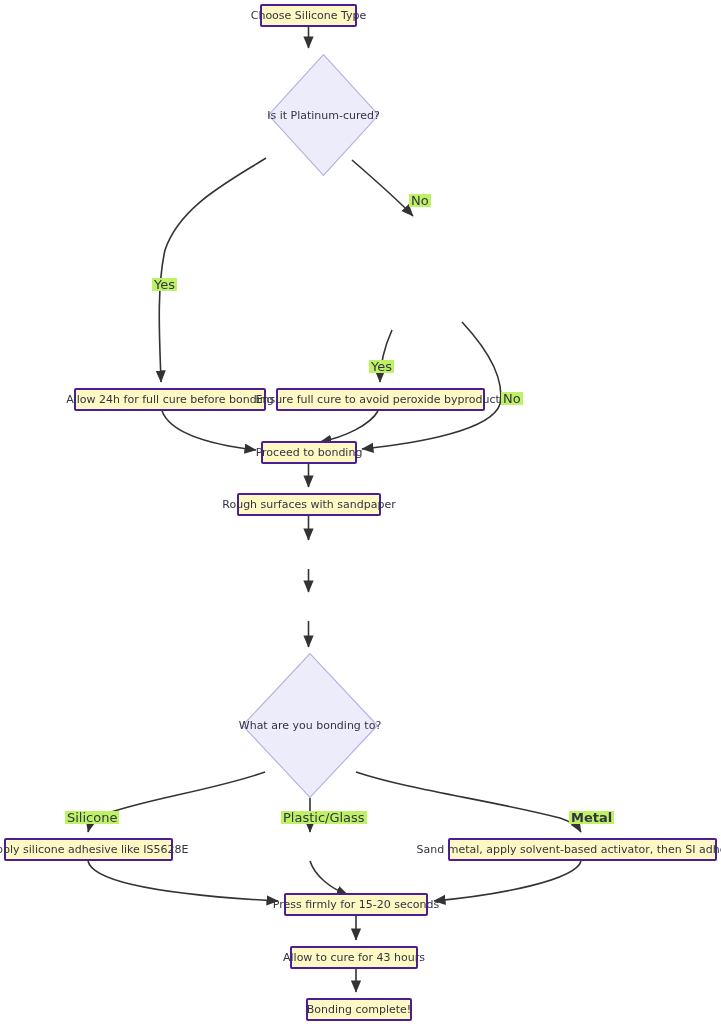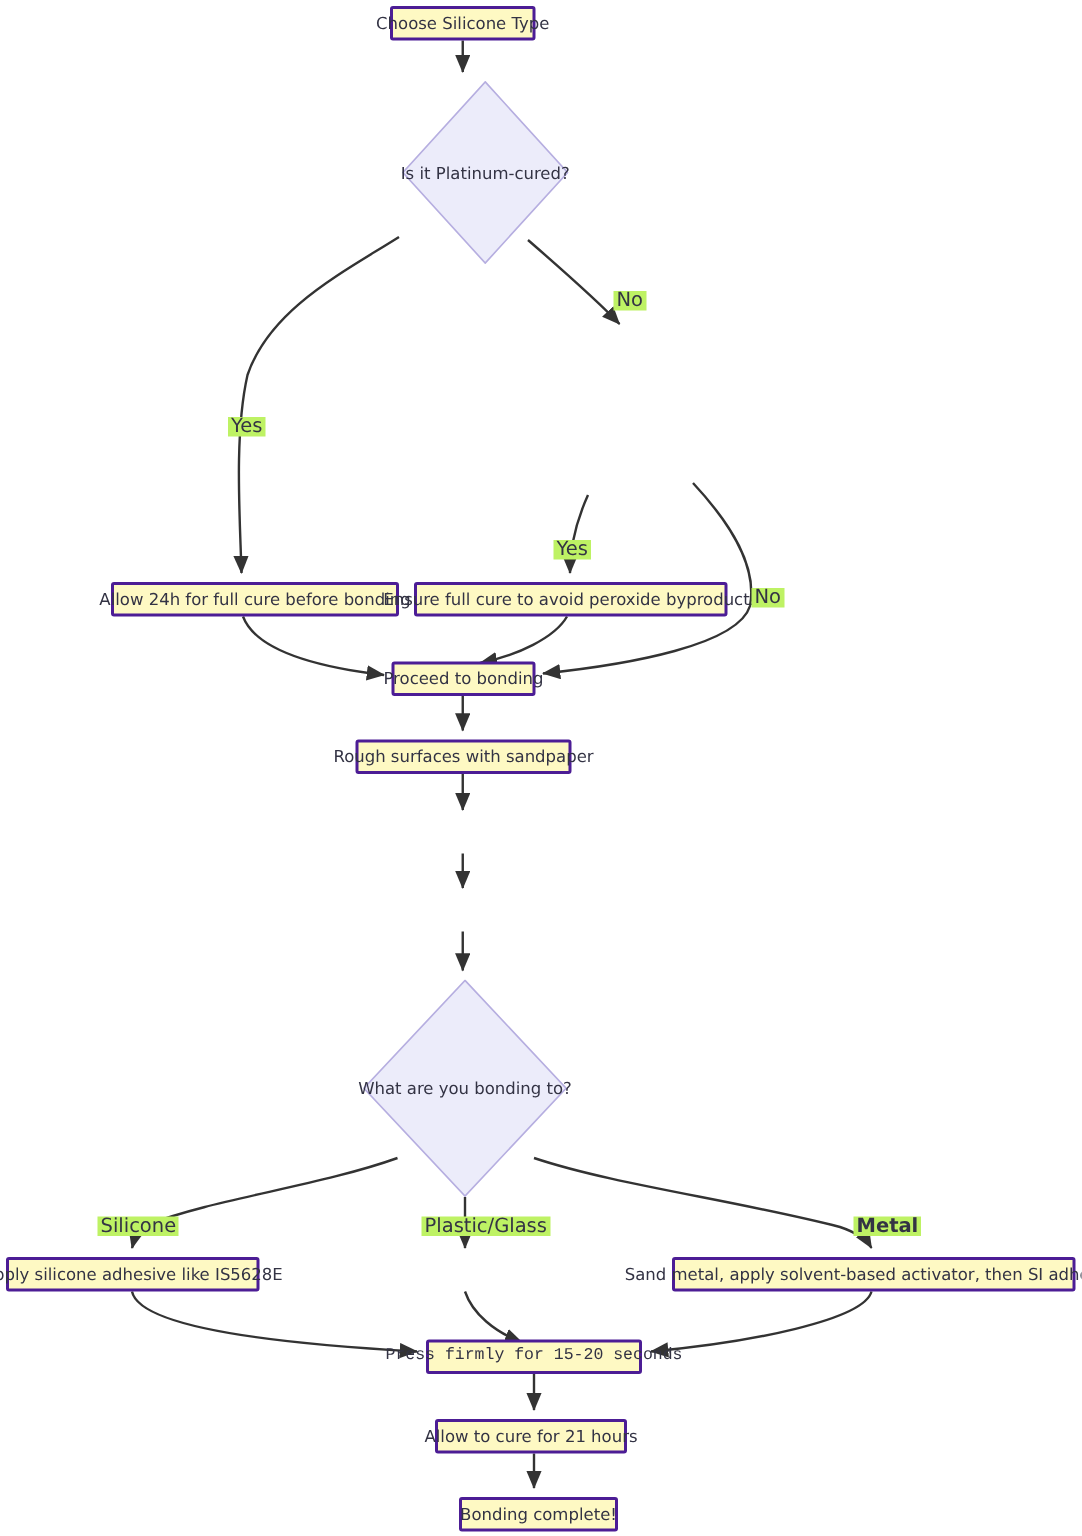--- a/index.html
+++ b/index.html
@@ -155,26 +155,26 @@
 
   <div class="node node-box" style="left:4px; top:838px; width:169px; height:23px;">
     <span>Apply silicone adhesive like IS5628E</span>
   </div>
 
 
   <div class="node node-box" style="left:448px; top:838px; width:269px; height:23px;">
     <span>Sand metal, apply solvent-based activator, then SI adhesive</span>
   </div>
 
-  <div class="node node-box" style="left:284px; top:893px; width:144px; height:23px;font-family:Liberation Mono, monospace;">
+  <div class="node node-box" style="left:284px; top:893px; width:144px; height:23px;">
     <span>Press firmly for 15-20 seconds</span>
   </div>
 
   <div class="node node-box" style="left:290px; top:946px; width:128px; height:23px;">
-    <span>Allow to cure for 21 hours</span>
+    <span>Allow to cure for 43 hours</span>
   </div>
 
   <div class="node node-box" style="left:306px; top:998px; width:106px; height:23px;">
     <span>Bonding complete!</span>
   </div>
 
   <div class="edge-label" style="left:152px; top:278px;">Yes</div>
 
   <div class="edge-label" style="left:409px; top:194px;">No</div>
 

